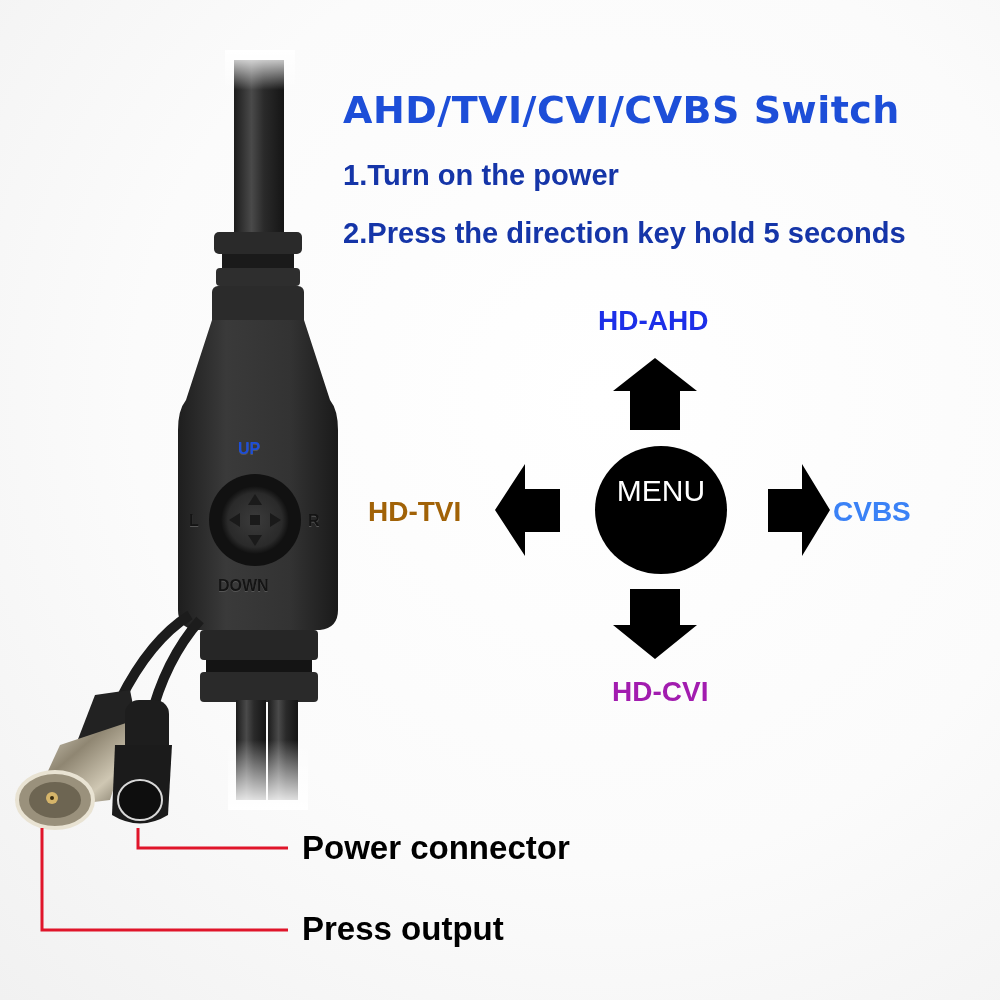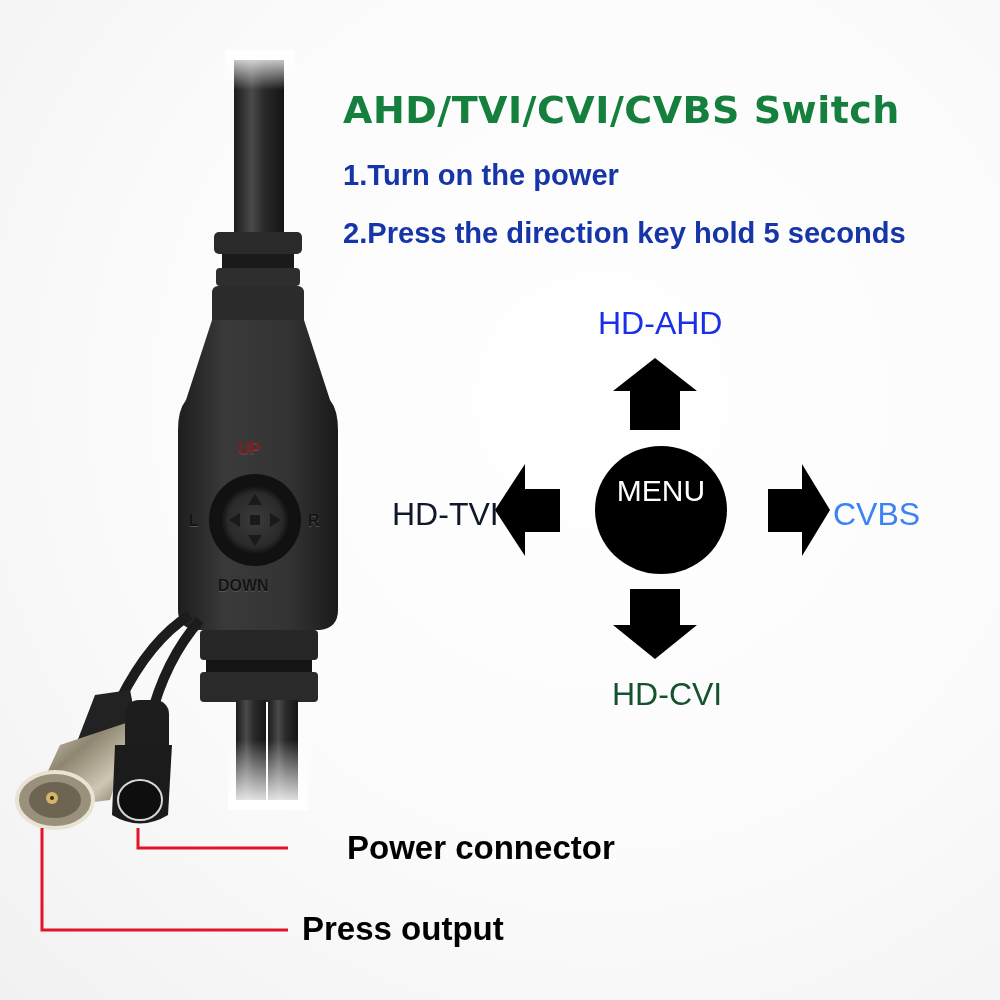--- a/index.html
+++ b/index.html
@@ -11,21 +11,21 @@
   .abs { position: absolute; }
   .title {
     left: 343px; top: 88px; font-size: 38px; font-weight: bold;
     font-family: "DejaVu Sans", sans-serif; letter-spacing: 0.5px;
     white-space: nowrap;
   }
   .step {
     font-size: 30px; font-weight: bold; white-space: nowrap;
     transform: scaleX(0.97); transform-origin: left center;
   }
-  .mode-label { font-size: 32px; font-weight: normal; white-space: nowrap; }
+  .mode-label { font-size: 28px; font-weight: bold; white-space: nowrap; }
   .connector-label { font-size: 33px; font-weight: bold; color: #000; white-space: nowrap; }
   svg.full { position: absolute; left: 0; top: 0; }
 </style>
 </head>
 <body>
 
 <svg class="full" width="1000" height="1000" viewBox="0 0 1000 1000">
   <defs>
     <linearGradient id="cableG" x1="0" x2="1" y1="0" y2="0">
       <stop offset="0" stop-color="#1c1c1c"></stop>
@@ -126,29 +126,29 @@
     <path d="M630,589 L680,589 L680,625 L697,625 L655,659 L613,625 L630,625 Z"></path>
 
     <path d="M495,510 L525,464 L525,489 L560,489 L560,532 L525,532 L525,556 Z"></path>
 
     <path d="M768,489 L802,489 L802,464 L830,510 L802,556 L802,532 L768,532 Z"></path>
 
     <ellipse cx="661" cy="510" rx="66" ry="64"></ellipse>
   </g>
 </svg>
 
-<div class="abs" style="left:238px;top:440px;font-size:16px;color:#7f1d1d;font-weight:bold;text-shadow:0 1px 0 #555;">UP</div>
+<div class="abs" style="left:238px;top:440px;font-size:16px;color:#1d4ed8;font-weight:bold;text-shadow:0 1px 0 #555;">UP</div>
 <div class="abs" style="left:189px;top:512px;font-size:16px;color:#141414;font-weight:bold;text-shadow:0 1px 0 #555;">L</div>
 <div class="abs" style="left:308px;top:512px;font-size:16px;color:#141414;font-weight:bold;text-shadow:0 1px 0 #555;">R</div>
 <div class="abs" style="left:218px;top:577px;font-size:16px;color:#141414;font-weight:bold;text-shadow:0 1px 0 #555;">DOWN</div>
 
-<div class="abs title" style="color:#15803d;">AHD/TVI/CVI/CVBS Switch</div>
+<div class="abs title" style="color:#1d4ed8;">AHD/TVI/CVI/CVBS Switch</div>
 <div class="abs step" style="left:343px;top:158px;color:#1535a8;">1.Turn on the power</div>
 <div class="abs step" style="left:343px;top:216px;color:#1535a8;">2.Press the direction key hold 5 seconds</div>
 
 <div class="abs mode-label" style="left:598px;top:305px;color:#1c2fe8;">HD-AHD</div>
-<div class="abs mode-label" style="left:392px;top:496px;color:#0f172a;">HD-TVI</div>
+<div class="abs mode-label" style="left:368px;top:496px;color:#a16207;">HD-TVI</div>
 <div class="abs mode-label" style="left:833px;top:496px;color:#3b82f6;">CVBS</div>
-<div class="abs mode-label" style="left:612px;top:676px;color:#14532d;">HD-CVI</div>
+<div class="abs mode-label" style="left:612px;top:676px;color:#a21caf;">HD-CVI</div>
 <div class="abs" style="left:661px;top:491px;transform:translate(-50%,-50%);color:#fff;font-size:30px;">MENU</div>
 
-<div class="abs connector-label" style="left:302px;top:829px;margin-left:45px;">Power connector</div>
+<div class="abs connector-label" style="left:302px;top:829px;">Power connector</div>
 <div class="abs connector-label" style="left:302px;top:910px;">Press output</div>
 
 </body></html>

